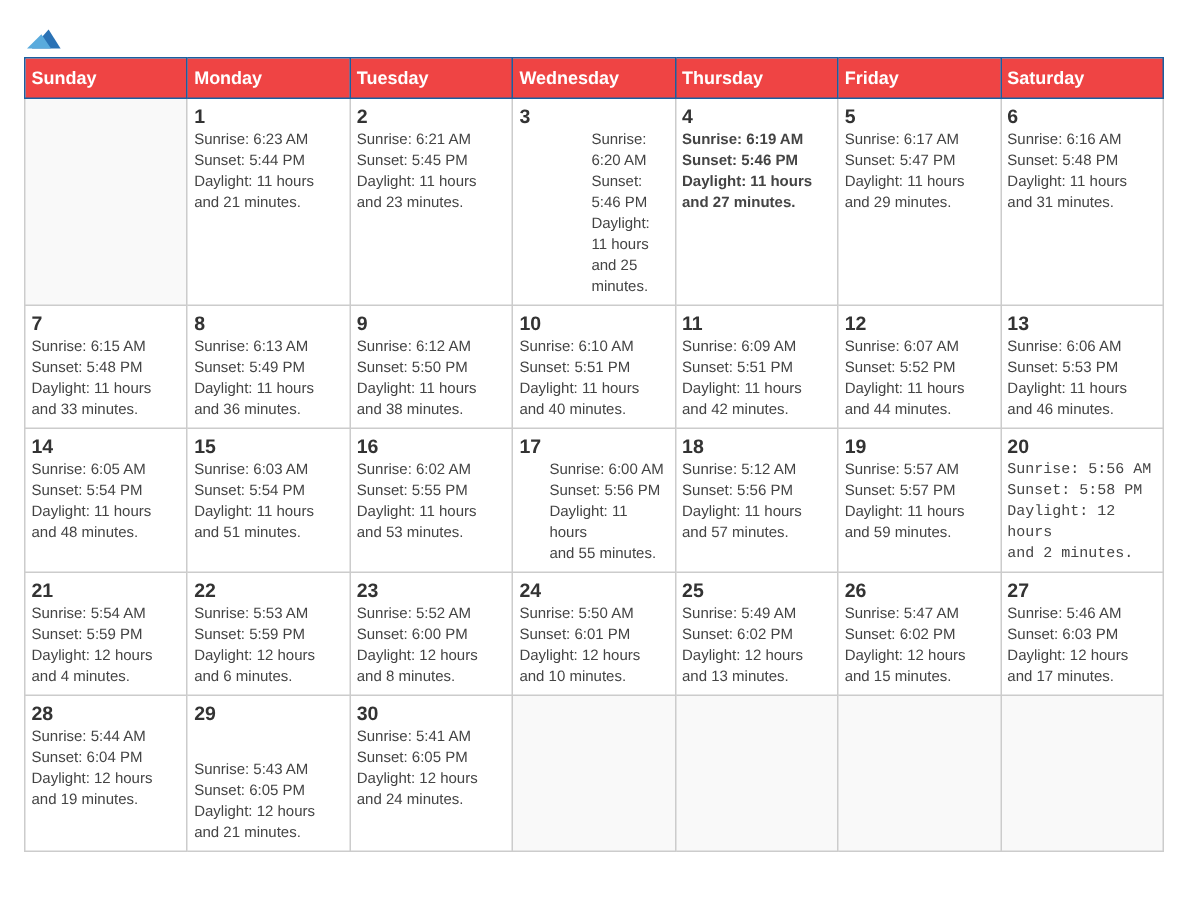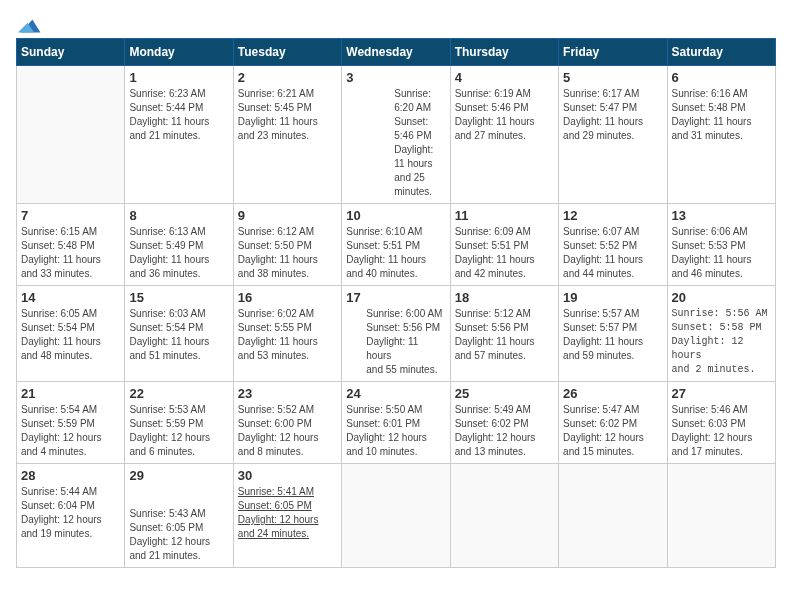--- a/index.html
+++ b/index.html
@@ -48,21 +48,21 @@
       font-size: 14px;
       color: #555;
       margin-top: 2px;
     }
     .calendar-table {
       width: 100%;
       border-collapse: collapse;
       font-size: 11px;
     }
     .calendar-table thead th {
-      background-color: #0c4a6e;
+      background-color: #ef4444;
       color: #fff;
       padding: 6px 4px;
       text-align: left;
       font-size: 12px;
       border: 1px solid #1a5fa0;
     }
     .calendar-table tbody td {
       border: 1px solid #ccc;
       vertical-align: top;
       padding: 4px;
@@ -138,21 +138,21 @@
         </td>
         <td>
           <div class="day-number">3</div>
           <div class="day-info" style="white-space: pre-line; margin-left: 48px;">Sunrise: 6:20 AM
 Sunset: 5:46 PM
 Daylight: 11 hours
 and 25 minutes.</div>
         </td>
         <td>
           <div class="day-number">4</div>
-          <div class="day-info" style="white-space: pre-line;">Sunrise: 6:19 AM
+          <div class="day-info" style="white-space: pre-line; font-weight: bold;">Sunrise: 6:19 AM
 Sunset: 5:46 PM
 Daylight: 11 hours
 and 27 minutes.</div>
         </td>
         <td>
           <div class="day-number">5</div>
           <div class="day-info" style="white-space: pre-line;">Sunrise: 6:17 AM
 Sunset: 5:47 PM
 Daylight: 11 hours
 and 29 minutes.</div>
@@ -328,21 +328,21 @@
         </td>
         <td>
           <div class="day-number">29</div>
           <div class="day-info" style="white-space: pre-line; margin-top: 24px;">Sunrise: 5:43 AM
 Sunset: 6:05 PM
 Daylight: 12 hours
 and 21 minutes.</div>
         </td>
         <td>
           <div class="day-number">30</div>
-          <div class="day-info" style="white-space: pre-line; text-decoration: underline;">Sunrise: 5:41 AM
+          <div class="day-info" style="white-space: pre-line;">Sunrise: 5:41 AM
 Sunset: 6:05 PM
 Daylight: 12 hours
 and 24 minutes.</div>
         </td>
         <td class="empty-cell"></td>
         <td class="empty-cell"></td>
         <td class="empty-cell"></td>
         <td class="empty-cell"></td>
       </tr>
     </tbody>

